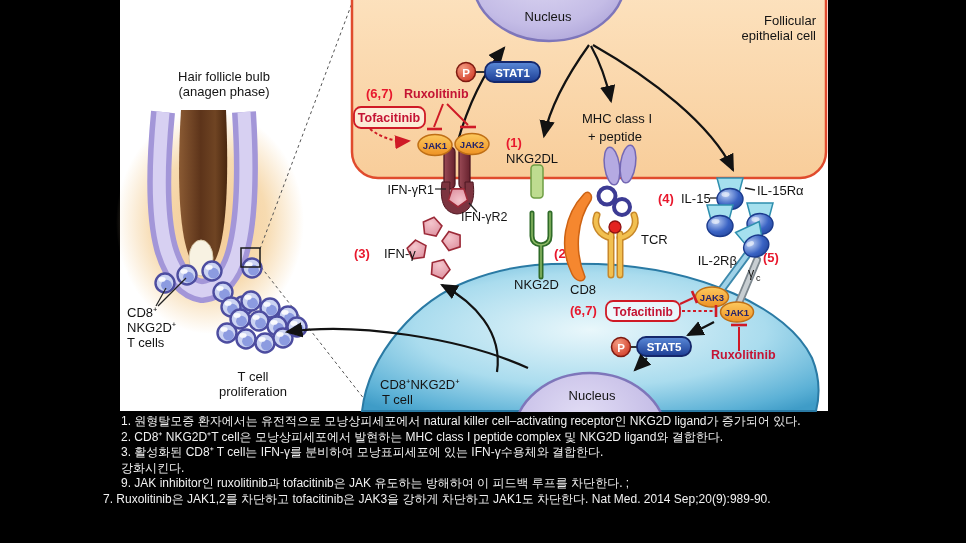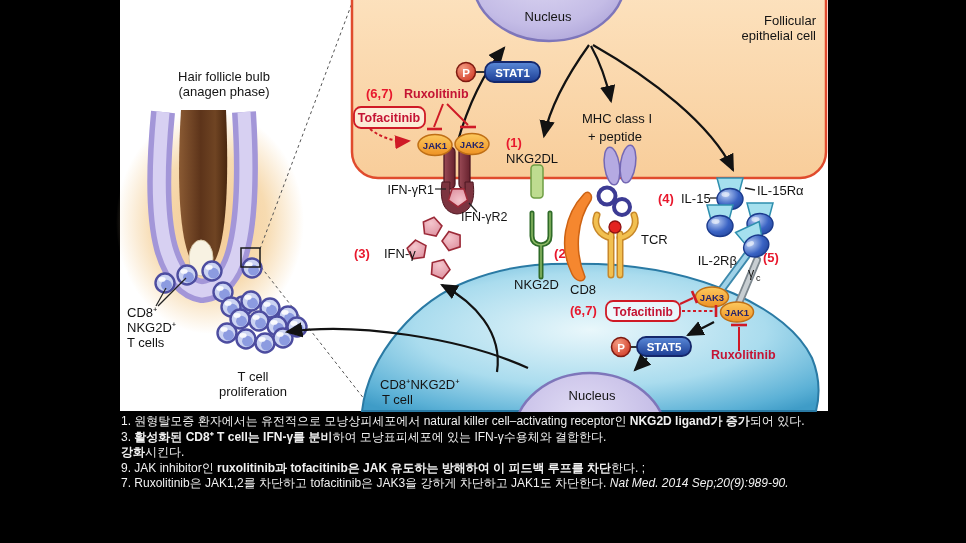--- a/index.html
+++ b/index.html
@@ -3,22 +3,22 @@
 <meta charset="utf-8">
 <style>
   html,body{margin:0;padding:0;background:#000;}
   body{width:966px;height:543px;position:relative;overflow:hidden;
        font-family:"Liberation Sans",sans-serif;}
   #fig{position:absolute;left:0;top:0;}
   #notes{position:absolute;left:121px;top:414px;width:840px;color:#f1f1f1;
          font-size:12px;line-height:15.6px;white-space:nowrap;}
   #notes .nline{height:15.6px;}
   #notes .nline:nth-child(6){margin-left:-18px;}
-  #notes .b{font-weight:bold;}
-  #notes .i{font-style:italic;}
+  #notes .b{font-weight:normal;}
+  #notes .i{}
   
   .lbl{font:13px "Liberation Sans",sans-serif;fill:#141414;}
   .lblm{font:12.5px "Liberation Sans",sans-serif;fill:#141414;}
   .red{font:bold 13px "Liberation Sans",sans-serif;fill:#e8182d;}
   .drug{font:bold 12.5px "Liberation Sans",sans-serif;fill:#c41434;}
   .wt{font:bold 11.5px "Liberation Sans",sans-serif;fill:#fff;}
   .jakt{font:bold 9.5px "Liberation Sans",sans-serif;fill:#25246a;}
   .mid{text-anchor:middle;} .end{text-anchor:end;}
 </style>
 </head>
@@ -291,17 +291,18 @@
   <rect x="637" y="337" width="54" height="19" rx="9" fill="url(#gPill)" stroke="#14276b" stroke-width="1.8"></rect>
   <text class="wt mid" x="664" y="351">STAT5</text>
   <path d="M 647,358 L 635,370" fill="none" stroke="#121212" stroke-width="2.2" marker-end="url(#mB)"></path>
 
   <text class="lbl" x="380" y="389">CD8⁺NKG2D⁺</text>
   <text class="lbl" x="382" y="404">T cell</text>
 </svg>
 
 <div id="notes">
     <div class="nline"><span>1. 원형탈모증 환자에서는 유전적으로 모낭상피세포에서 natural killer cell–activating receptor인 </span><span class="b">NKG2D ligand가 증가</span><span>되어 있다.</span></div>
+    <div class="nline"><span>2. CD8⁺ NKG2D⁺T cell은 모낭상피세포에서 발현하는 </span><span class="b">MHC class I peptide complex 및 NKG2D ligand와 결합</span><span>한다.</span></div>
     <div class="nline"><span>3. </span><span class="b">활성화된 CD8⁺ T cell는 IFN-γ를 분비</span><span>하여 모낭표피세포에 있는 IFN-γ수용체와 결합한다.</span></div>
     <div class="nline"><span class="b">강화</span><span>시킨다.</span></div>
     <div class="nline"><span>9. JAK inhibitor인 </span><span class="b">ruxolitinib과 tofacitinib은 JAK 유도하는 방해하여 이 피드백 루프를 차단</span><span>한다. ;</span></div>
     <div class="nline"><span>7. Ruxolitinib은 JAK1,2를 차단하고  tofacitinib은 JAK3을 강하게 차단하고 JAK1도 차단한다.  </span><span class="i">Nat Med. 2014 Sep;20(9):989-90.</span></div>
   </div>
 
 </body></html>

